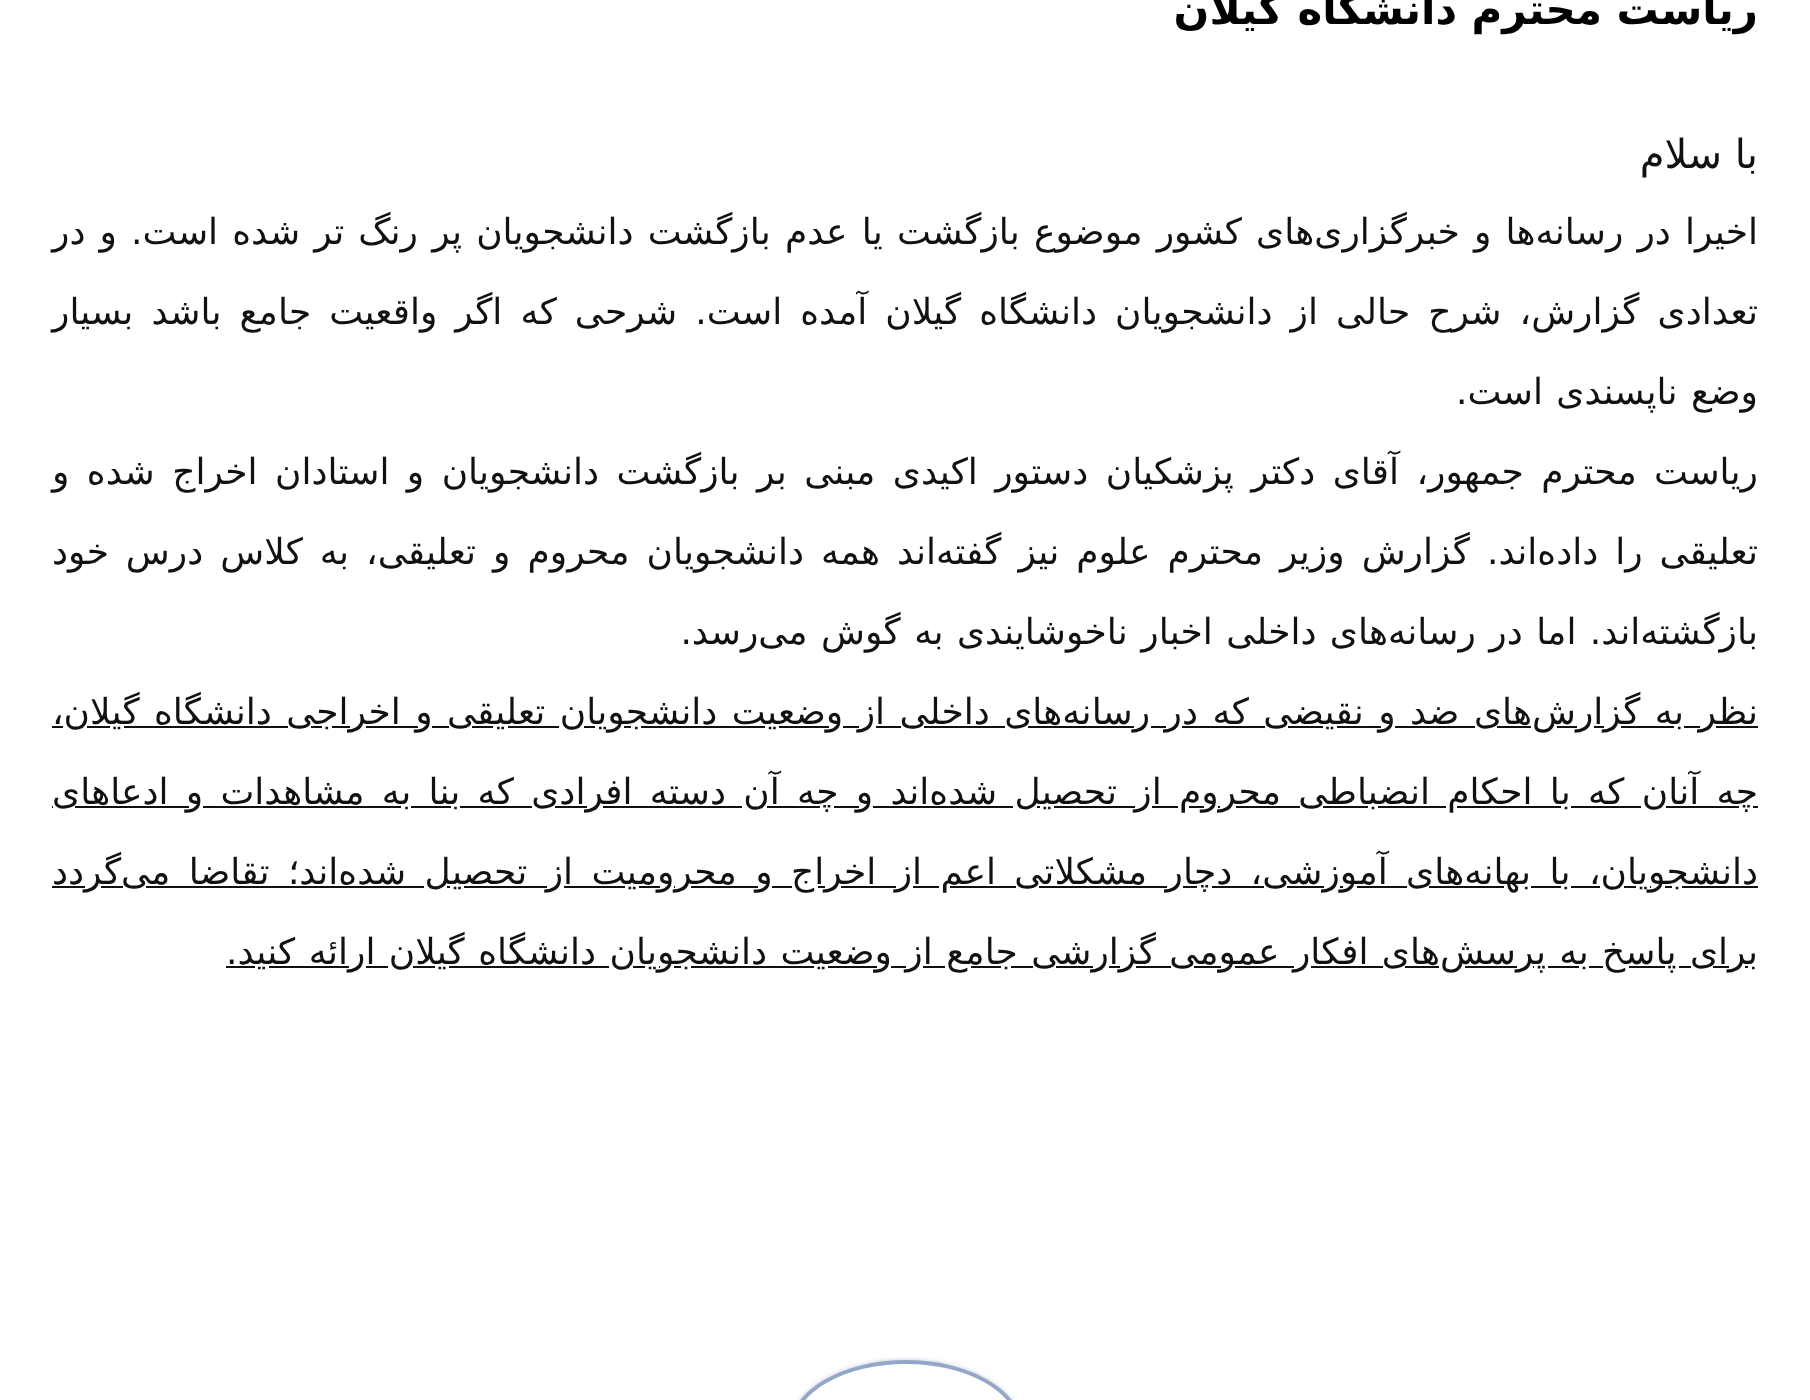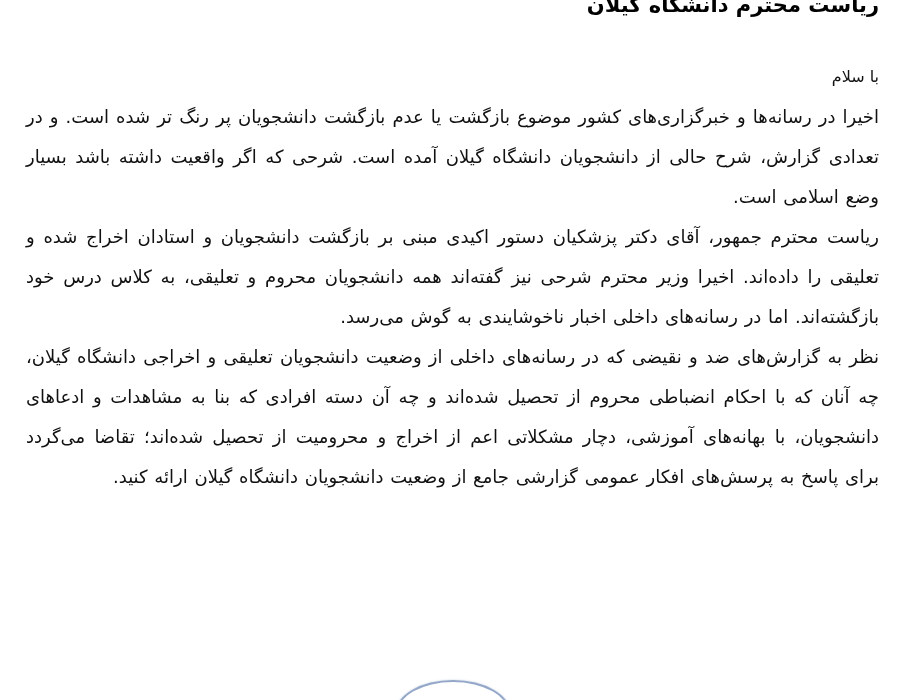--- a/index.html
+++ b/index.html
@@ -25,34 +25,34 @@
   }
   .letter-title {
     font-weight: bold;
     font-size: 21px;
     line-height: 26px;
     margin: -8px 0 0 0;   
     text-align: right;
     color: #000000;
   }
   .greeting {
-    font-size: 16px;
+    font-size: 20px;
     line-height: 26px;
     margin-top: 46px;
     text-align: right;
   }
   p.body-par {
     font-size: 18px;
     line-height: 40px;
     text-align: justify;
     margin: 0;
     word-spacing: 1px;
   }
   p.first { margin-top: 7px; }
-  .par-gap { margin-top: 27px; }
+  .par-gap { margin-top: 27px; text-decoration: underline; }
   
   .stamp-arc {
     position: absolute;
     left: 50%;
     bottom: -56px;
     transform: translateX(-50%);
     width: 112px;
     height: 64px;
     border-radius: 50%;
     border: 2px solid rgba(90, 120, 170, 0.65);
@@ -62,22 +62,22 @@
 </style>
 </head>
 <body>
 
 <div class="page">
 
   <h1 class="letter-title">ریاست محترم دانشگاه گیلان</h1>
 
   <div class="greeting">با سلام</div>
 
-  <p class="body-par first">اخیرا در رسانه‌ها و خبرگزاری‌های کشور موضوع بازگشت یا عدم بازگشت دانشجویان پر رنگ تر شده است. و در تعدادی گزارش، شرح حالی از دانشجویان دانشگاه گیلان آمده است. شرحی که اگر واقعیت داشته باشد بسیار وضع اسلامی است.</p>
+  <p class="body-par first">اخیرا در رسانه‌ها و خبرگزاری‌های کشور موضوع بازگشت یا عدم بازگشت دانشجویان پر رنگ تر شده است. و در تعدادی گزارش، شرح حالی از دانشجویان دانشگاه گیلان آمده است. شرحی که اگر واقعیت جامع باشد بسیار وضع ناپسندی است.</p>
 
-  <p class="body-par">ریاست محترم جمهور، آقای دکتر پزشکیان دستور اکیدی مبنی بر بازگشت دانشجویان و استادان اخراج شده و تعلیقی را داده‌اند. اخیرا وزیر محترم شرحی نیز گفته‌اند همه دانشجویان محروم و تعلیقی، به کلاس درس خود بازگشته‌اند. اما در رسانه‌های داخلی اخبار ناخوشایندی به گوش می‌رسد.</p>
+  <p class="body-par">ریاست محترم جمهور، آقای دکتر پزشکیان دستور اکیدی مبنی بر بازگشت دانشجویان و استادان اخراج شده و تعلیقی را داده‌اند. گزارش وزیر محترم علوم نیز گفته‌اند همه دانشجویان محروم و تعلیقی، به کلاس درس خود بازگشته‌اند. اما در رسانه‌های داخلی اخبار ناخوشایندی به گوش می‌رسد.</p>
 
   <p class="body-par par-gap">نظر به گزارش‌های ضد و نقیضی که در رسانه‌های داخلی از وضعیت دانشجویان تعلیقی و اخراجی دانشگاه گیلان، چه آنان که با احکام انضباطی محروم از تحصیل شده‌اند و چه آن دسته افرادی که بنا به مشاهدات و ادعاهای دانشجویان، با بهانه‌های آموزشی، دچار مشکلاتی اعم از اخراج و محرومیت از تحصیل شده‌اند؛ تقاضا می‌گردد برای پاسخ به پرسش‌های افکار عمومی گزارشی جامع از وضعیت دانشجویان دانشگاه گیلان ارائه کنید.</p>
 
 
   <div class="stamp-arc"></div>
 
 </div>
 
 </body></html>

